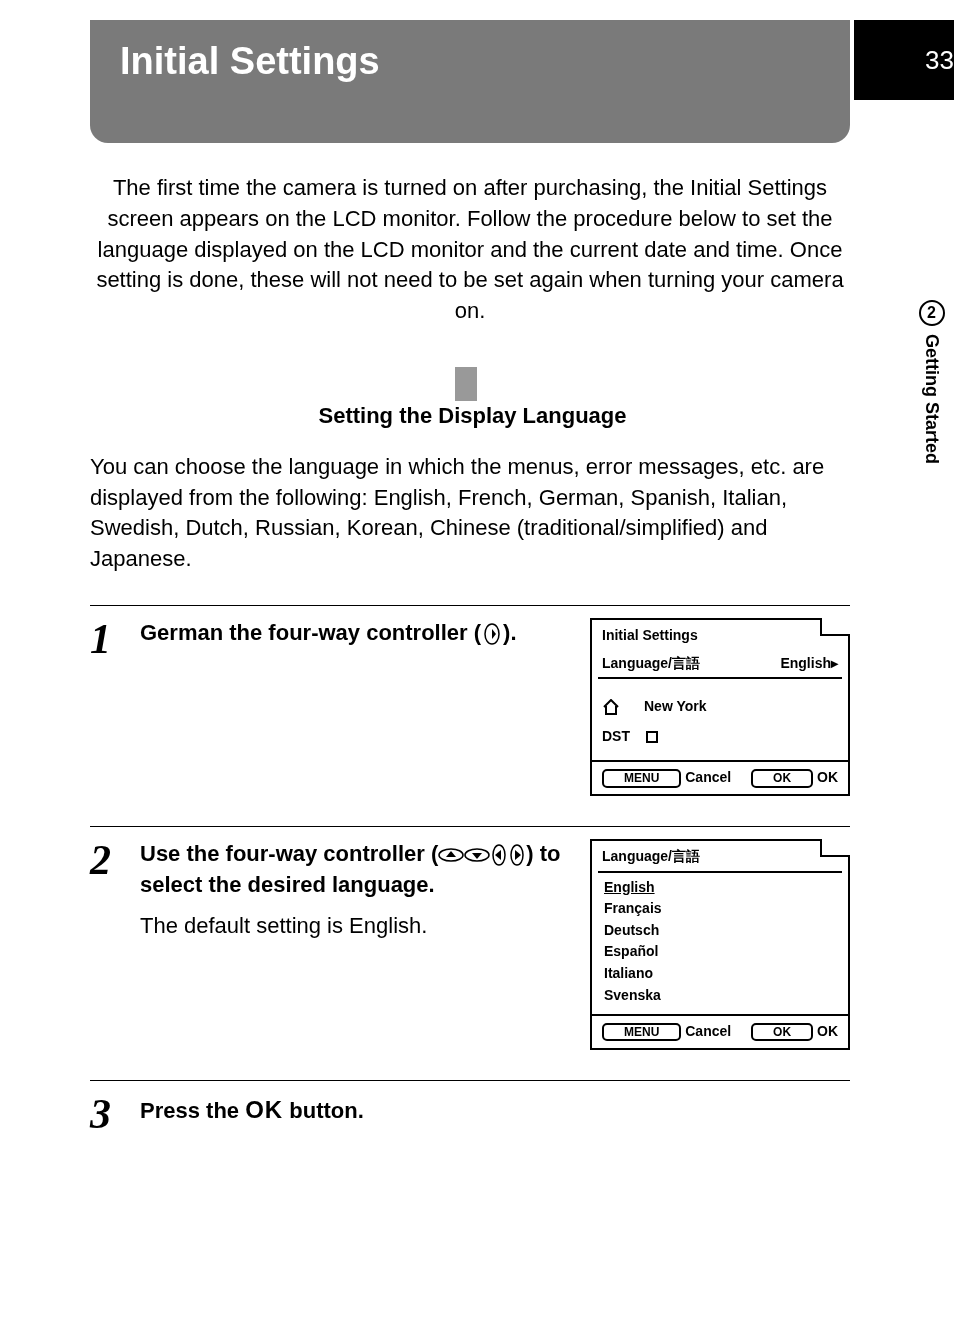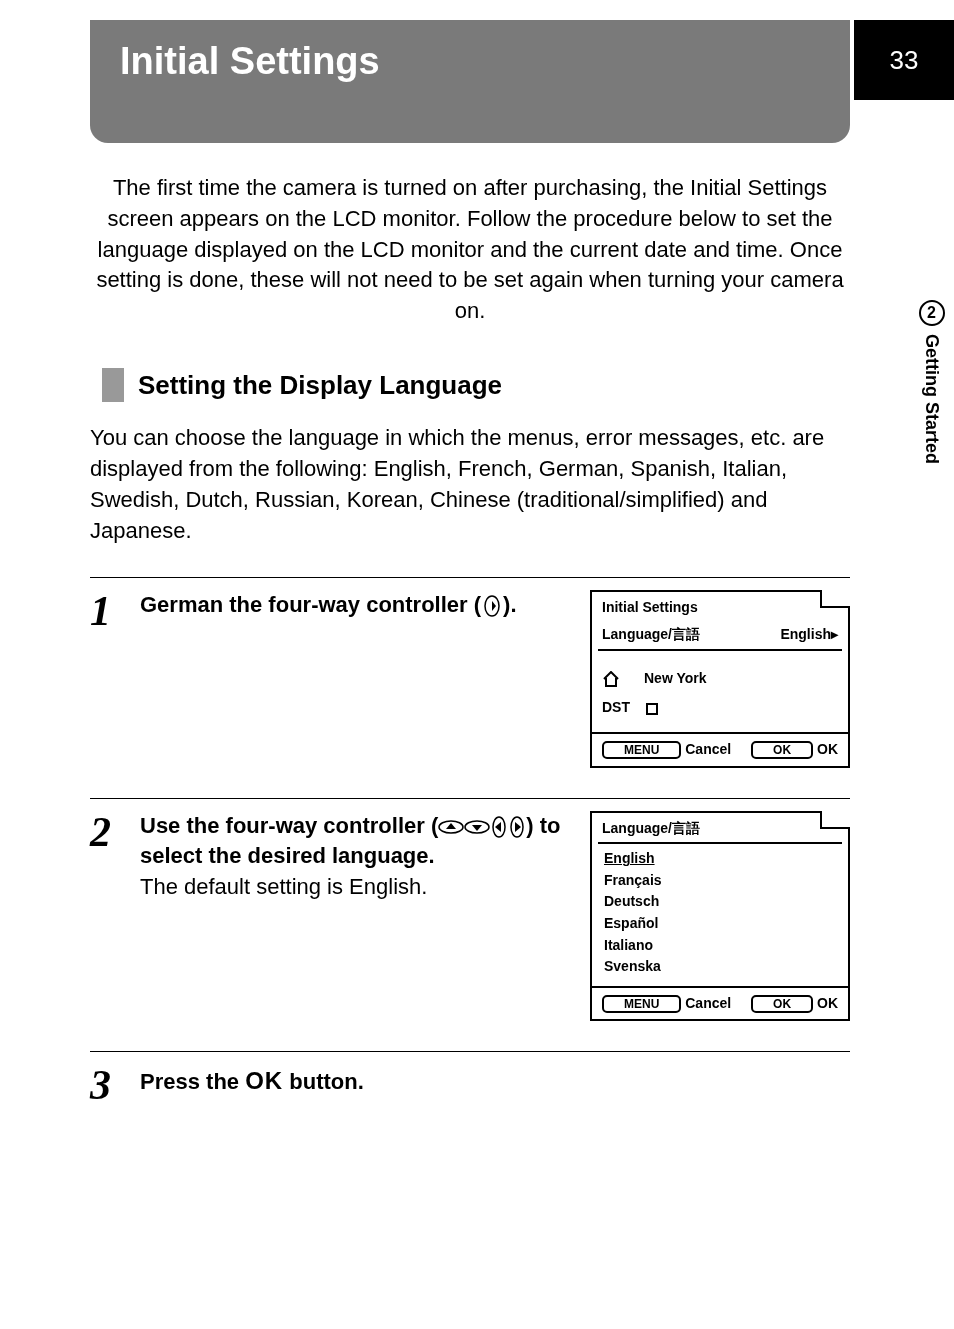--- a/index.html
+++ b/index.html
@@ -20,21 +20,21 @@
     position: absolute;
     top: 0;
     right: 0;
     width: 100px;
     height: 80px;
     background: #000;
     color: #fff;
     font-size: 26px;
     display: flex;
     align-items: center;
-    justify-content: center;
+    justify-content: flex-end;
   }
   .side-tab {
     position: absolute;
     top: 280px;
     right: 0;
     width: 45px;
     writing-mode: vertical-rl;
     text-orientation: mixed;
     font-size: 18px;
     font-weight: bold;
@@ -69,23 +69,24 @@
     font-size: 22px;
     line-height: 1.4;
   }
   .intro-text {
     margin-bottom: 40px;
     text-align: center;
   }
   .section-heading {
     display: flex;
     align-items: center;
-    font-size: 26px;
-    font-weight: bold;
-    margin: 20px 0 20px 12px;
+    font-size: 22px;
+    font-weight: bold;
+    margin: 20px 0 20px 5px;
+    flex-direction: column;
   }
   .section-heading .bar {
     width: 22px;
     height: 34px;
     background: #999;
     margin-right: 14px;
   }
   .step {
     display: flex;
     border-top: 1px solid #000;
@@ -258,21 +259,21 @@
                   <ellipse cx="13" cy="8" rx="12" ry="6" fill="none" stroke="#000" stroke-width="1.5"></ellipse>
                   <path d="M8 6 L13 12 L18 6 Z" fill="#000"></path>
                 </svg></span><span class="inline-icon"><svg width="18" height="22" viewBox="0 0 18 22">
                   <ellipse cx="9" cy="11" rx="6" ry="10" fill="none" stroke="#000" stroke-width="1.5"></ellipse>
                   <path d="M11 6 L5 11 L11 16 Z" fill="#000"></path>
                 </svg></span><span class="inline-icon"><svg width="18" height="22" viewBox="0 0 18 22">
                   <ellipse cx="9" cy="11" rx="6" ry="10" fill="none" stroke="#000" stroke-width="1.5"></ellipse>
                   <path d="M7 6 L13 11 L7 16 Z" fill="#000"></path>
                 </svg></span><span class="bold">) to select the desired language.</span>
           </div>
-          <div style="font-weight:normal;">The default setting is English.</div>
+          <div style="margin-top:10px;font-weight:normal;">The default setting is English.</div>
         </div>
 
         <div class="lcd">
           <div class="lcd-tab"></div>
           <div class="lcd-header">Language/言語</div>
           <div style="border-top:2px solid #000;margin:0 6px 0 6px;"></div>
           <div class="lang-cols">
             <div class="lang-col">
               <div class="sel">English</div>
               <div>Français</div>

